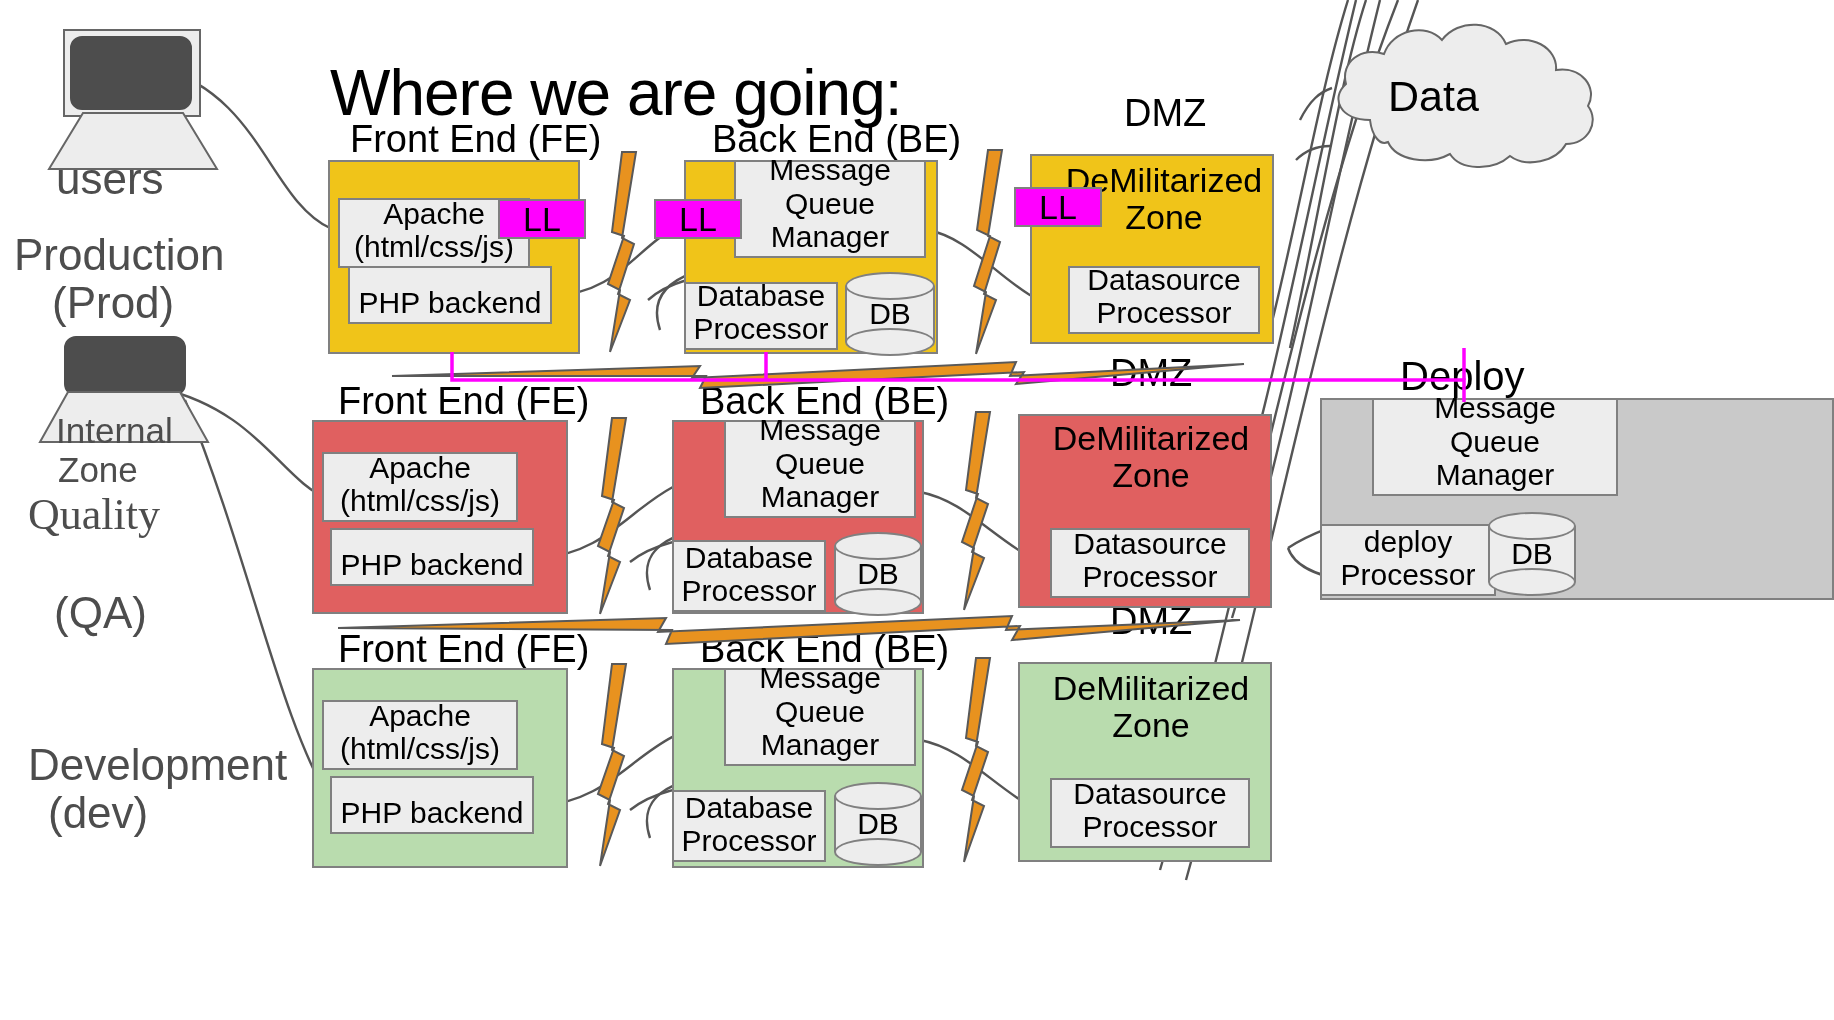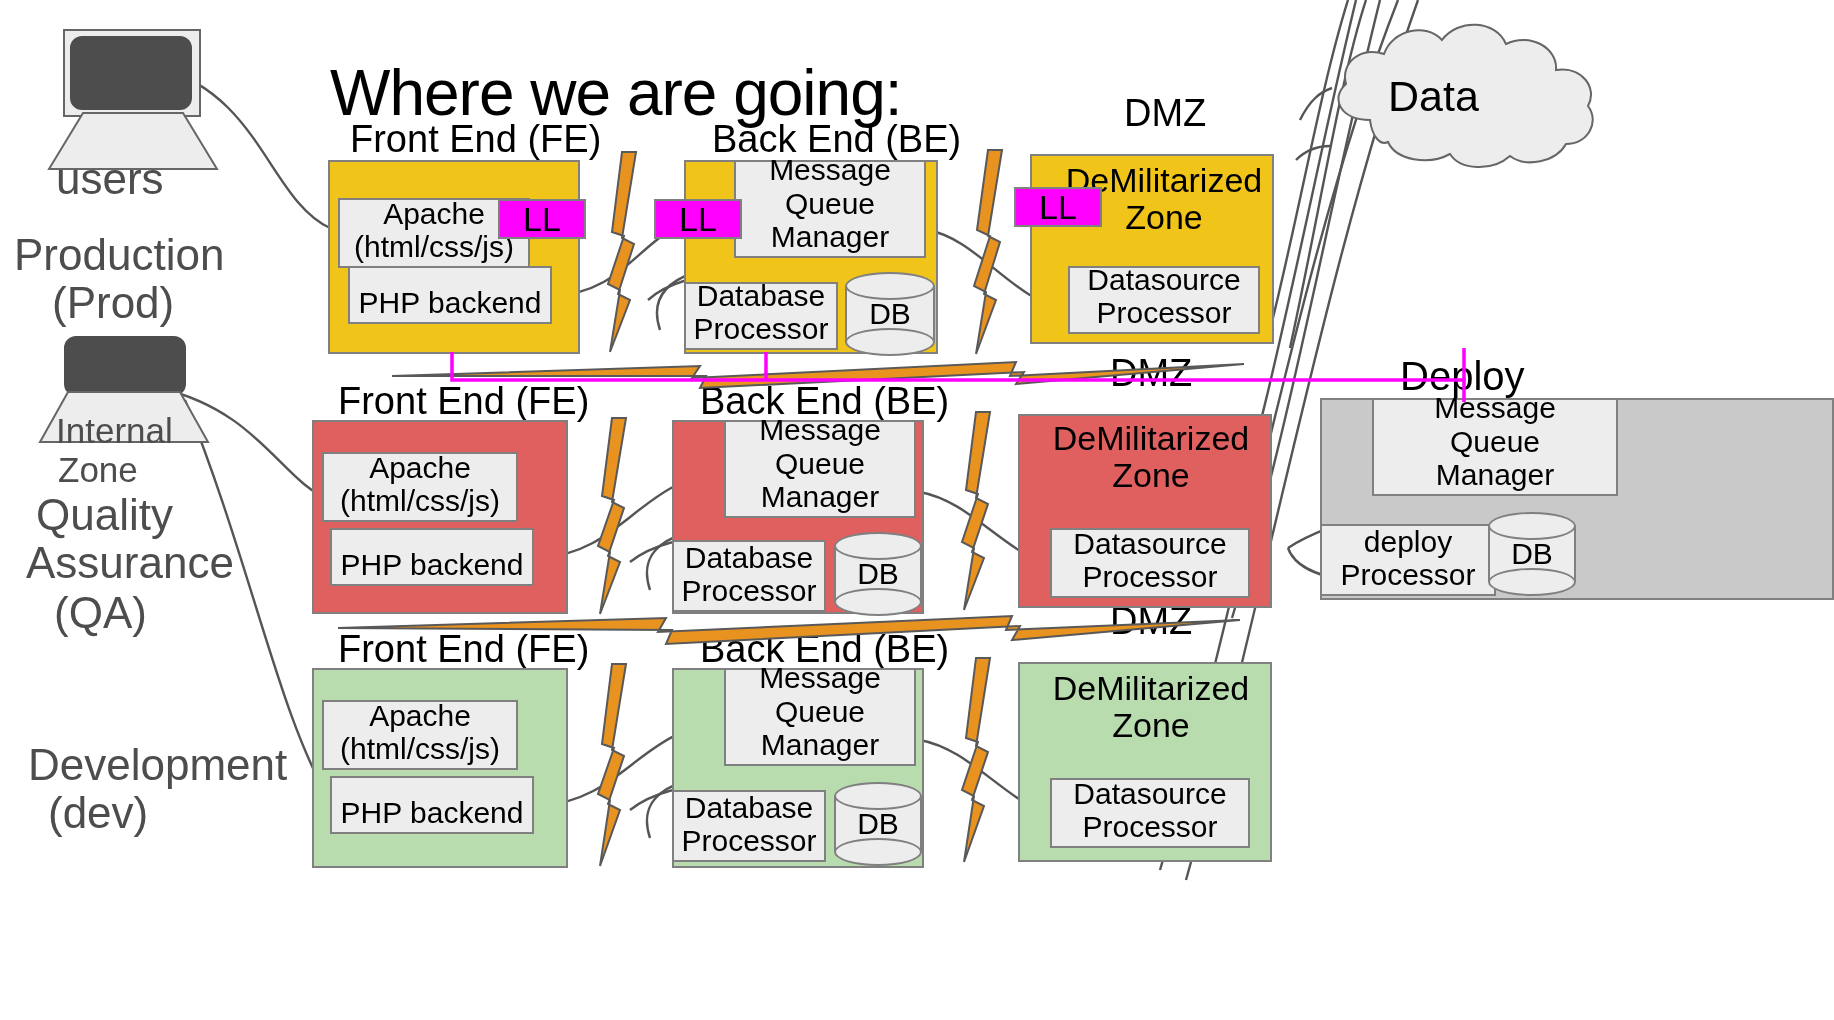--- a/index.html
+++ b/index.html
@@ -109,22 +109,21 @@
   <div class="abs envlabel" style="left:14px;top:232px;">Production</div>
   <div class="abs envlabel" style="left:52px;top:280px;text-align:right;">(Prod)</div>
 
   <div class="abs monitor-screen" style="left:64px;top:336px;width:118px;height:56px;"></div>
   <svg width="200" height="52" style="left:34px;top:392px;">
     <polygon points="6,50 34,0 146,0 174,50" fill="#ededed" stroke="#666" stroke-width="2"></polygon>
   </svg>
   <div class="abs smalllabel" style="left:56px;top:411px;">Internal</div>
   <div class="abs smalllabel" style="left:58px;top:450px;">Zone</div>
 
-  <div class="abs envlabel" style="left:36px;top:492px;">Quality</div>
-  <div class="abs envlabel" style="left:26px;top:540px;">Assurance</div>
+  <div class="abs envlabel" style="left:28px;top:492px;font-family:Liberation Serif, serif;">Quality</div>
   <div class="abs envlabel" style="left:54px;top:590px;">(QA)</div>
 
   <div class="abs envlabel" style="left:28px;top:742px;">Development</div>
   <div class="abs envlabel" style="left:48px;top:790px;">(dev)</div>
 
   <div class="abs title" style="left:330px;top:56px;">Where we are going:</div>
 
   <div class="abs zonecap" style="left:350px;top:118px;">Front End (FE)</div>
   <div class="abs zonecap" style="left:712px;top:118px;">Back End (BE)</div>
   <div class="abs zonecap" style="left:1124px;top:92px;">DMZ</div>

